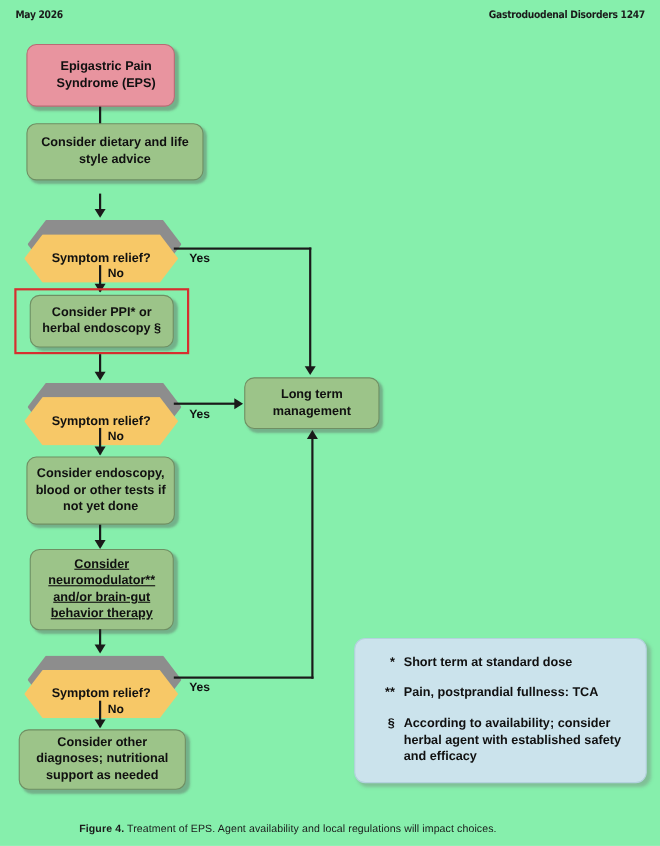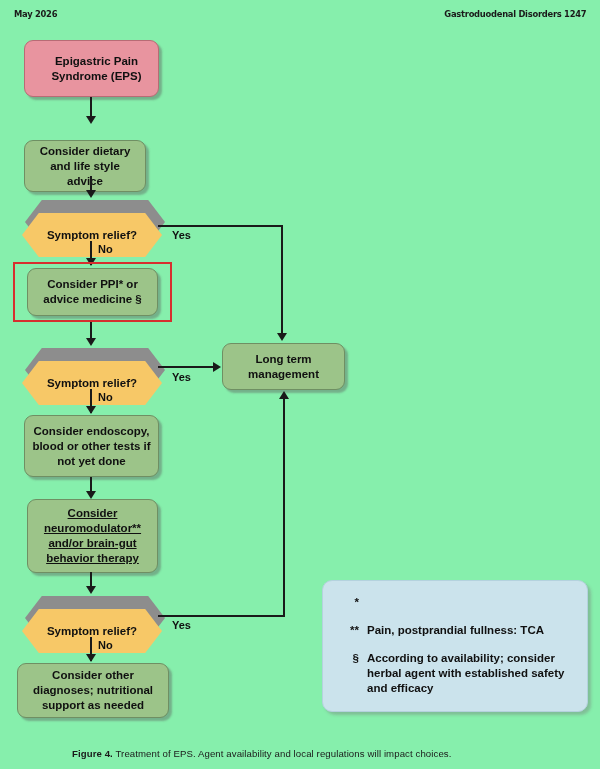--- a/index.html
+++ b/index.html
@@ -183,21 +183,21 @@
   <div class="runhead left">May 2026</div>
   <div class="runhead right">Gastroduodenal Disorders  1247</div>
 
   <div class="node rbox pink" style="left:24px; top:40px; width:135px; height:57px;">
     <span class="lbl">Epigastric Pain Syndrome (EPS)</span>
   </div>
 
   <div class="vline" style="left:90px; top:97px; height:22px;"></div>
   <div class="arrow-down" style="left:86px; top:116px;"></div>
 
-  <div class="node rbox green" style="left:24px; top:140px; width:122px; height:52px;">
+  <div class="node rbox green" style="left:24px; top:112px; width:161px; height:52px;">
     <span class="lbl">Consider dietary and life style advice</span>
   </div>
 
   <div class="vline" style="left:90px; top:176px; height:20px;"></div>
   <div class="arrow-down" style="left:86px; top:190px;"></div>
 
   <div class="hexwrap" style="left:22px; top:197px; width:140px; height:44px;">
     <div class="shadow"></div>
     <div class="hex">
       <span>Symptom relief?</span>
@@ -209,21 +209,21 @@
   <div class="arrow-down" style="left:277px; top:333px;"></div>
   <div class="edgelabel" style="left:172px; top:229px;">Yes</div>
 
   <div class="vline" style="left:90px; top:241px; height:24px;"></div>
   <div class="arrow-down" style="left:86px; top:258px;"></div>
   <div class="edgelabel" style="left:98px; top:243px;">No</div>
 
   <div class="highlight-rect" style="left:13px; top:262px; width:159px; height:60px;"></div>
 
   <div class="node rbox green" style="left:27px; top:268px; width:131px; height:48px;">
-    <span class="lbl">Consider PPI* or advice medicine §</span>
+    <span class="lbl">Consider PPI* or herbal endoscopy §</span>
   </div>
 
   <div class="vline" style="left:90px; top:322px; height:22px;"></div>
   <div class="arrow-down" style="left:86px; top:338px;"></div>
 
   <div class="hexwrap" style="left:22px; top:345px; width:140px; height:44px;">
     <div class="shadow"></div>
     <div class="hex">
       <span>Symptom relief?</span>
     </div>
@@ -272,20 +272,21 @@
   <div class="edgelabel" style="left:98px; top:639px;">No</div>
 
   <div class="node rbox green" style="left:17px; top:663px; width:152px; height:55px;">
     <span class="lbl">Consider other diagnoses; nutritional support as needed</span>
   </div>
 
   <div class="legend" style="left:322px; top:580px; width:266px; height:132px;">
 
     <div class="legend-row">
       <div class="legend-mark">*</div>
+      <div class="legend-text">Short term at standard dose</div>
     </div>
 
     <div class="legend-row">
       <div class="legend-mark">**</div>
       <div class="legend-text">Pain, postprandial fullness: TCA</div>
     </div>
 
     <div class="legend-row">
       <div class="legend-mark">§</div>
       <div class="legend-text">According to availability; consider herbal agent with established safety and efficacy</div>

